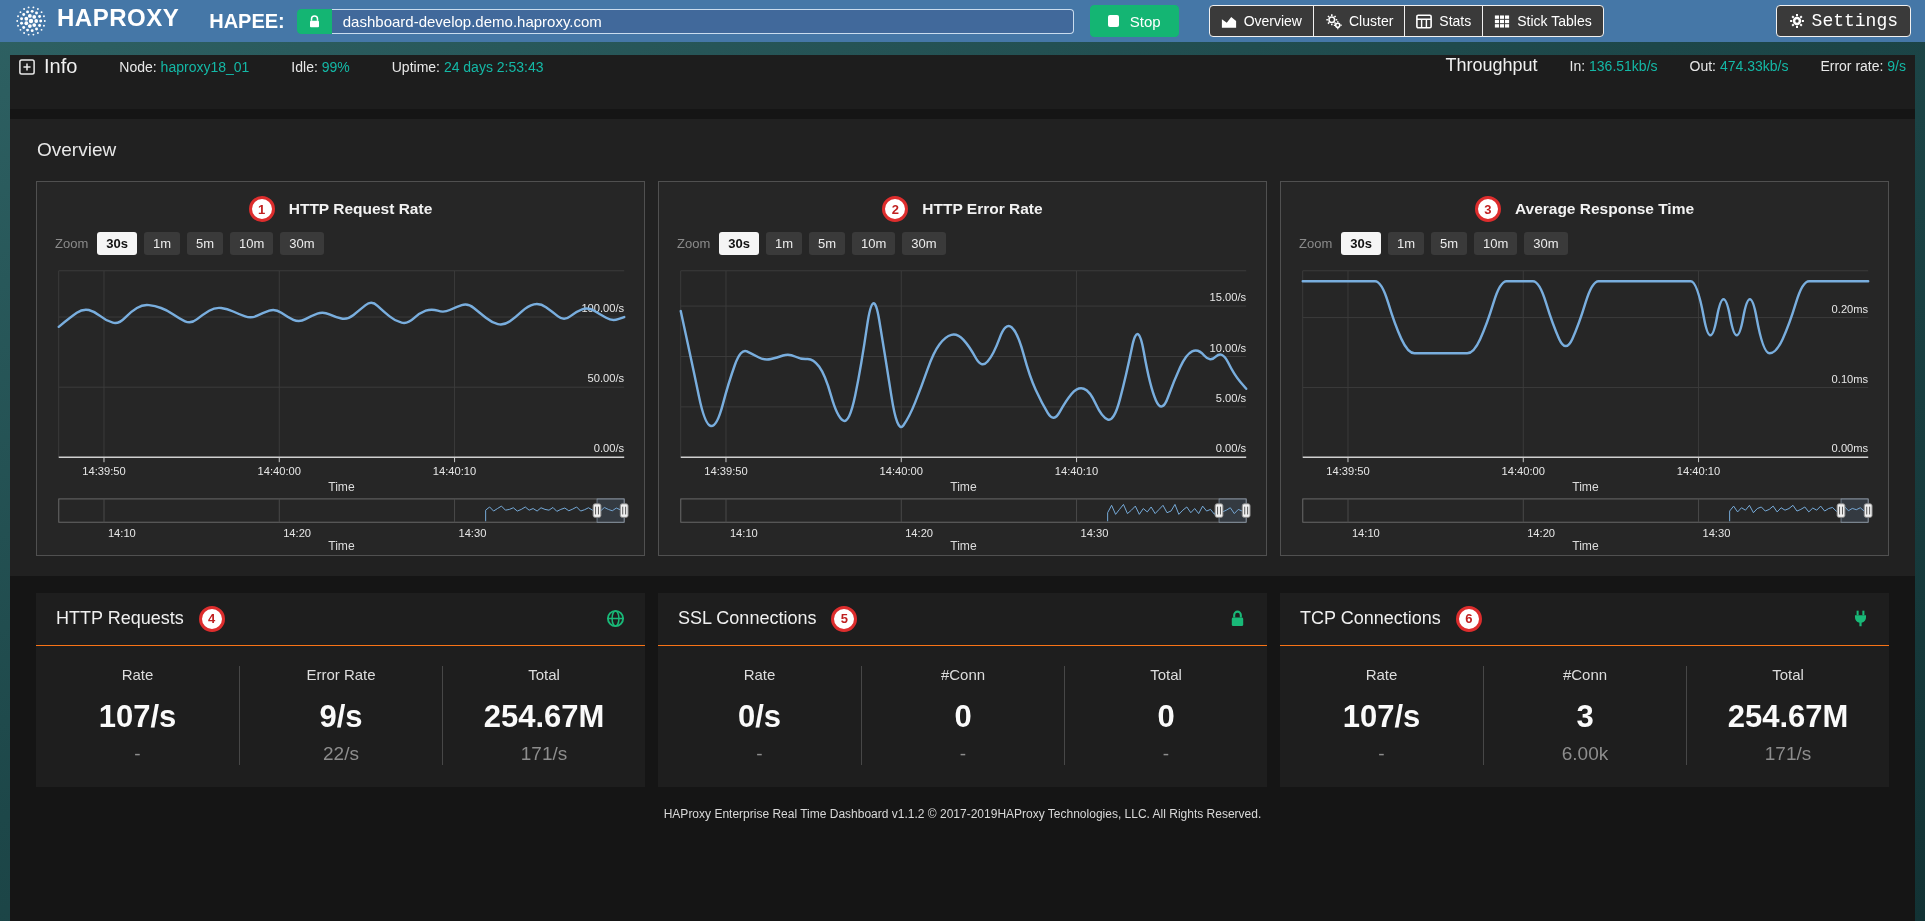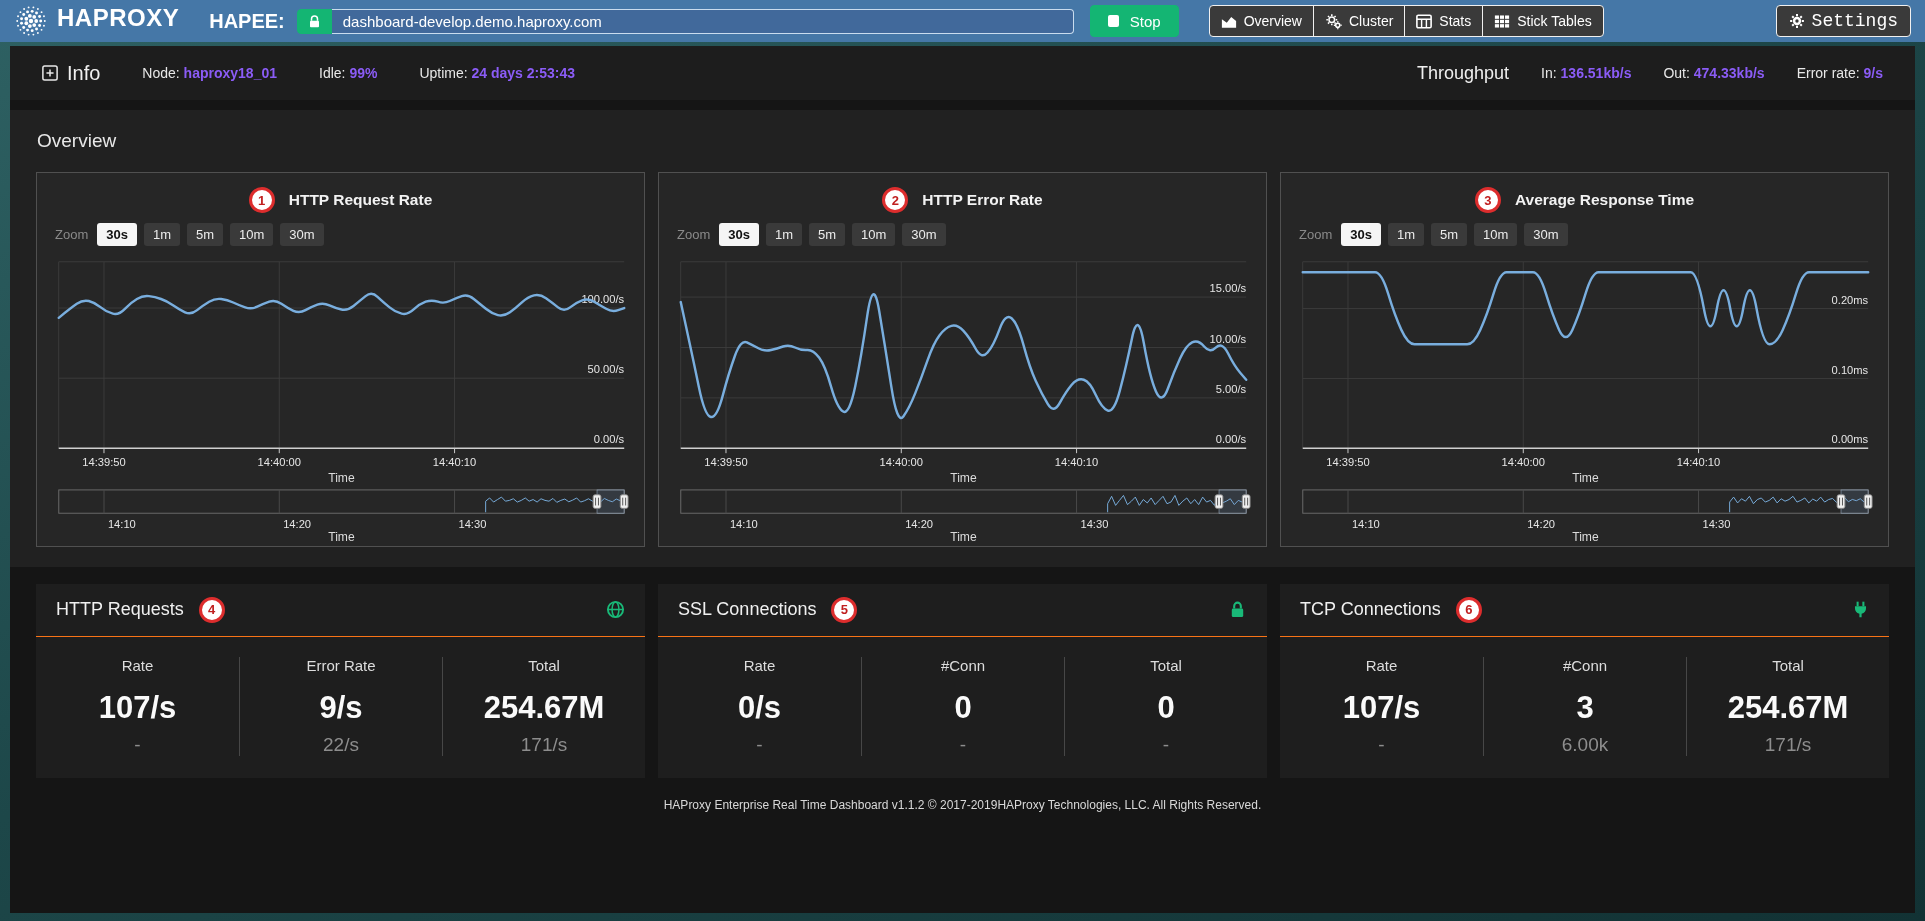--- a/index.html
+++ b/index.html
@@ -19,25 +19,25 @@
   .url-input { width:742px; background:#41699b; border:1px solid #c9dcee; border-left:none; border-radius:0 4px 4px 0; color:#fff; font-size:15px; padding:0 11px; font-family:"Liberation Sans",sans-serif; outline:none; }
   .stop-btn { margin-left:4px; height:32px; background:#14b573; color:#fff; border:1px solid #14b573; border-radius:4px; font-size:15px; padding:0 17px; display:flex; align-items:center; gap:11px; cursor:pointer; }
   .stop-ico { width:11px; height:12px; background:#fff; border-radius:2px; display:inline-block; }
   .nav-group { display:flex; margin-left:18px; }
   .nav-btn { height:32px; background:#3a3a3a; border:1px solid #f0f0f0; color:#fff; font-size:14px; padding:0 11px; display:flex; align-items:center; gap:7px; cursor:pointer; margin-left:-1px; }
   .nav-group .nav-btn:first-child { border-radius:4px 0 0 4px; margin-left:0; }
   .nav-group .nav-btn:last-child { border-radius:0 4px 4px 0; }
   .settings-btn { margin-left:auto; height:32px; background:#3a3a3a; border:1px solid #f0f0f0; border-radius:4px; color:#fff; font-size:18px; padding:0 12px; display:flex; align-items:center; gap:7px; cursor:pointer;font-family:Liberation Mono, monospace; }
   
   .content { margin:0 10px; background:#151515; min-height:867px; }
-  .info-bar { background:#1d1d1d; margin-top:4px; height:54px; display:flex; align-items:center; padding:0 32px; }
+  .info-bar { background:#1d1d1d; margin-top:13px; height:54px; display:flex; align-items:flex-start; padding:0 9px; }
   .info-left { display:flex; align-items:center; gap:42px; }
   .info-title { display:flex; align-items:center; gap:9px; font-size:20px; color:#f0f0f0; cursor:pointer; }
   .kv { font-size:14px; color:#e8e8e8; }
-  .kv b { font-weight:bold; color:#8b5cf6; }
+  .kv b { font-weight:normal; color:#14b8a6; }
   .info-right { margin-left:auto; display:flex; align-items:center; gap:32px; }
   .tp-title { font-size:18px; color:#f0f0f0; }
   
   .overview { background:#212121; margin-top:10px; padding:16px 0 20px; }
   .section-title { font-size:19px; font-weight:normal; color:#e8e8e8; margin:4px 0 20px 27px; }
   .charts-row { display:grid; grid-template-columns:repeat(3,1fr); gap:13px; padding:0 26px; }
   .chart-panel { background:#262626; border:1px solid #505050; padding:8px 12px 2px; }
   .chart-header { display:flex; align-items:center; justify-content:center; gap:14px; margin:6px 0 10px; }
   .badge { width:26px; height:26px; border-radius:50%; background:#fff; border:3px solid #dd2d2d; color:#c02020; font-size:13px; font-weight:bold; display:inline-flex; align-items:center; justify-content:center; flex:none; }
   .chart-title { font-size:15.5px; font-weight:bold; color:#f2f2f2; }

